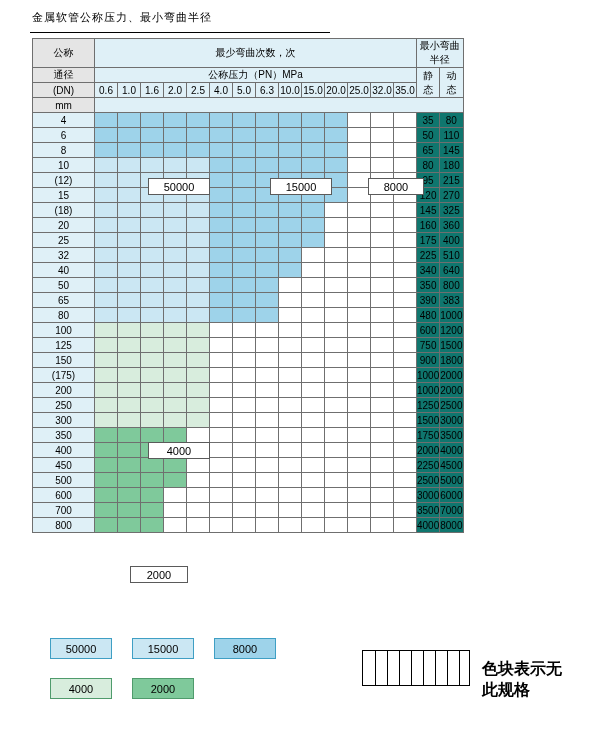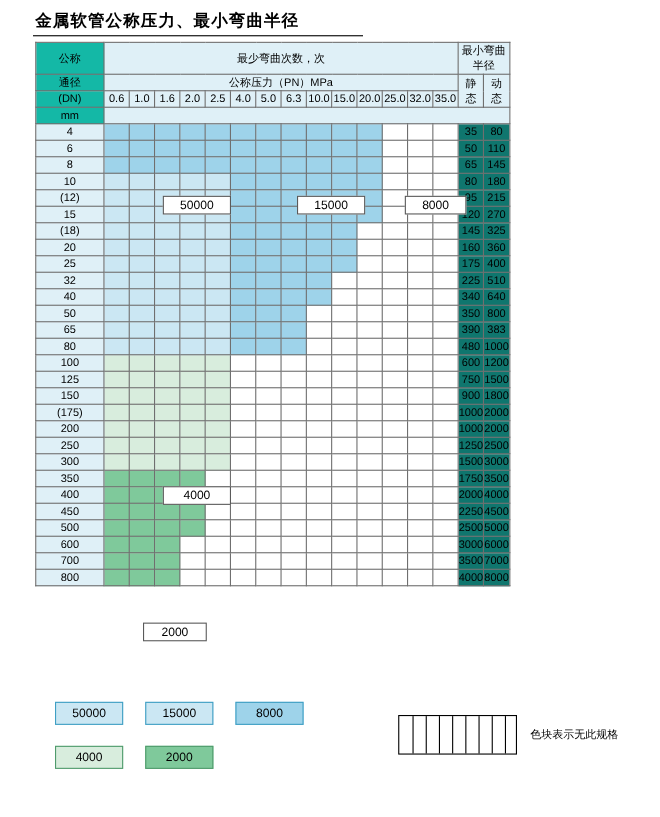--- a/index.html
+++ b/index.html
@@ -7,21 +7,21 @@
     width:600px;height:743px;
     background:#ffffff;
     font-family:"Liberation Sans","DejaVu Sans",sans-serif;
     font-size:11px;color:#000;
     position:relative;
     overflow:hidden;
   }
   #title{
     position:absolute;left:32px;top:10px;
     font-family:"DejaVu Serif","Liberation Serif",serif;
-    font-size:15px;font-weight:bold;letter-spacing:1px;
+    font-size:11px;font-weight:normal;letter-spacing:1px;
   }
   #titleline{
     position:absolute;left:30px;top:32px;width:300px;height:1px;background:#000;
   }
   
   #tbl{
     position:absolute;left:32px;top:38px;
     border-collapse:collapse;
     table-layout:fixed;
   }
@@ -29,21 +29,21 @@
     border:1px solid #6f6f6f;
     padding:0;margin:0;
     font-size:10px;
     text-align:center;
     vertical-align:middle;
     font-weight:normal;
     height:15px;
     box-sizing:border-box;
   }
   .hdr{background:#dff0f7;}
-  .dncol{width:62px;background:#14b8a6;}
+  .dncol{width:62px;background:#e5e5e5;}
   .pcol{width:23px;}
   .rcol{width:16px;background:#dff0f7;}
   .hrow1 td{height:17px;}
   .hrow2 td{height:17px;}
   .hrow3 td{height:17px;}
   .dnlabel{font-size:11px;}
   
   .f-blue   {background:#9ed3ea;}
   .f-lblue  {background:#cbe7f3;}
   .f-green  {background:#7fc99b;}
@@ -66,21 +66,21 @@
   #legend{position:absolute;left:32px;top:636px;width:540px;height:80px;}
   .lgbox{
     position:absolute;width:62px;height:21px;line-height:21px;
     text-align:center;font-size:11px;box-sizing:border-box;
   }
   .lg-blue{background:#cbe7f3;border:1px solid #3f9fc4;}
   .lg-blue2{background:#cbe7f3;border:1px solid #3f9fc4;}
   .lg-blue3{background:#9ed3ea;border:1px solid #3f9fc4;}
   .lg-green{background:#d8eddd;border:1px solid #4f9b6c;}
   .lg-green2{background:#7fc99b;border:1px solid #4f9b6c;}
-  .lgtext{position:absolute;font-size:10px;line-height:21px;}
+  .lgtext{position:absolute;font-size:16px;line-height:21px;font-weight:bold;}
   #nonegrid{
     position:absolute;left:330px;top:14px;
     width:108px;height:36px;border:1px solid #000;
     box-sizing:border-box;background:#fff;
   }
   #nonegrid div{
     position:absolute;top:0;bottom:0;width:1px;background:#000;
   }
 </style>
 </head>

